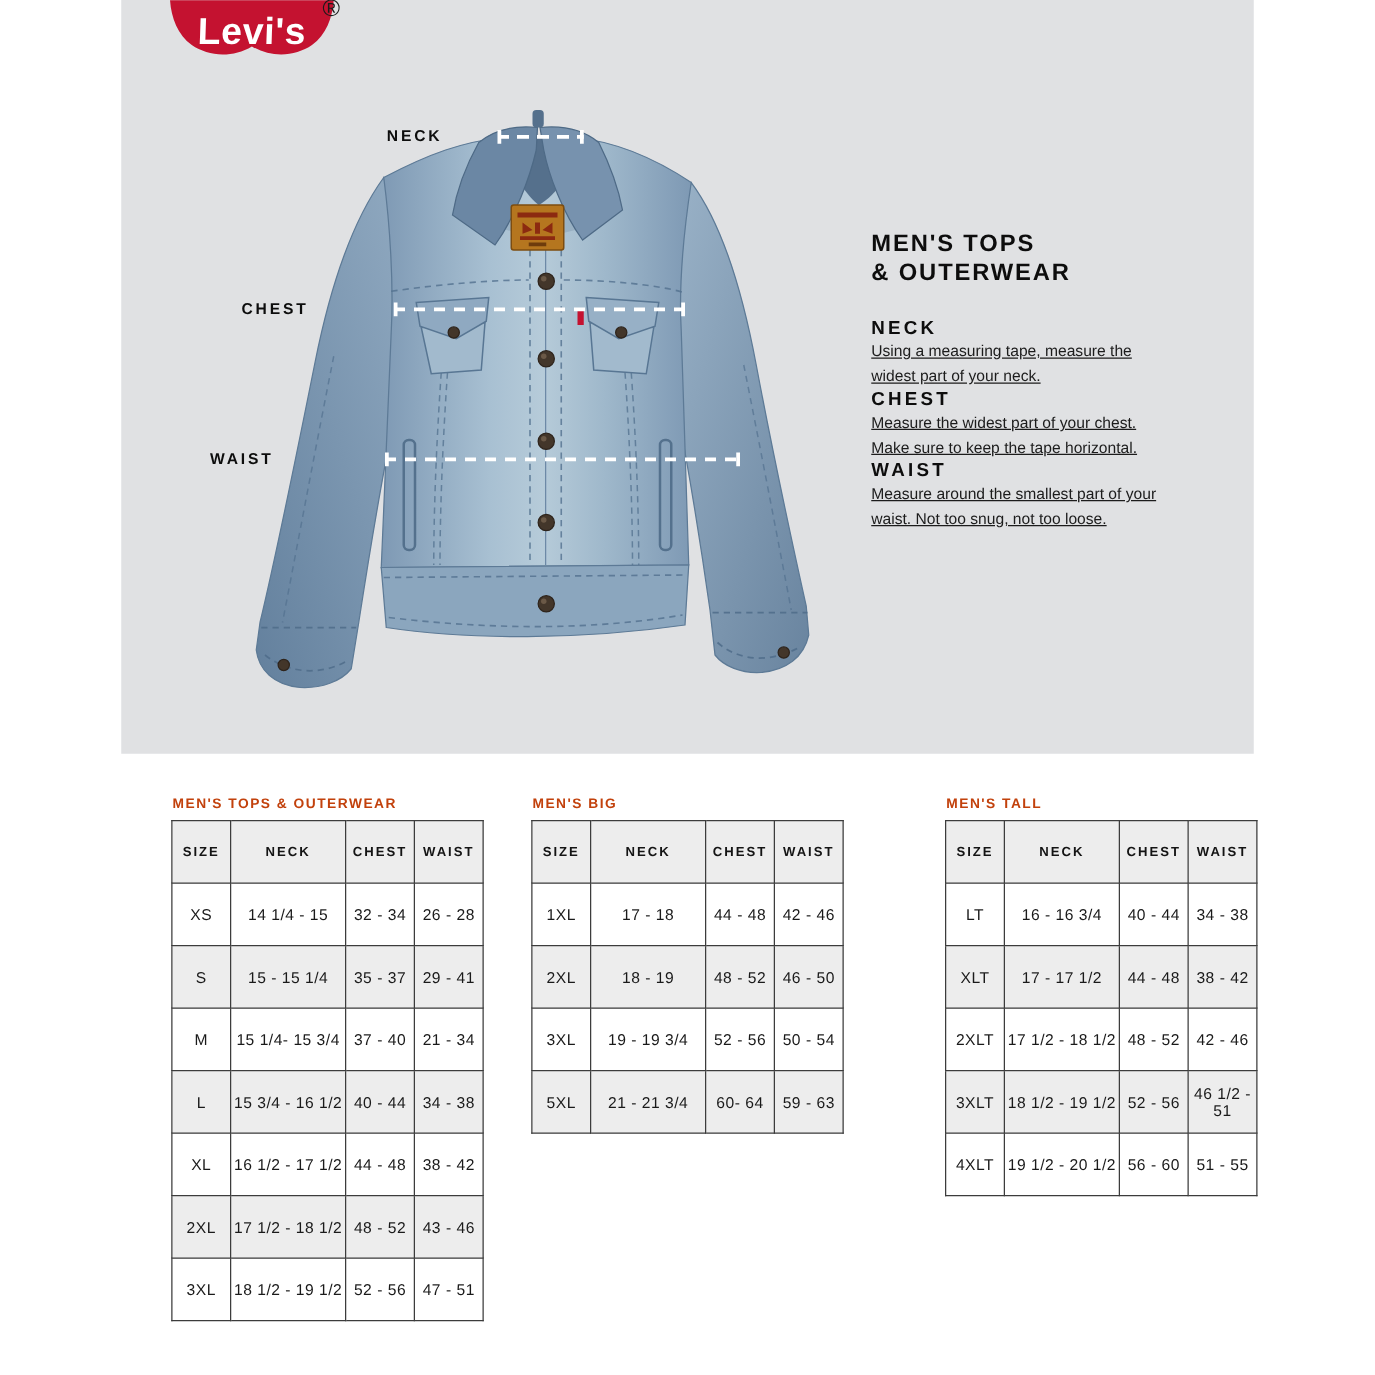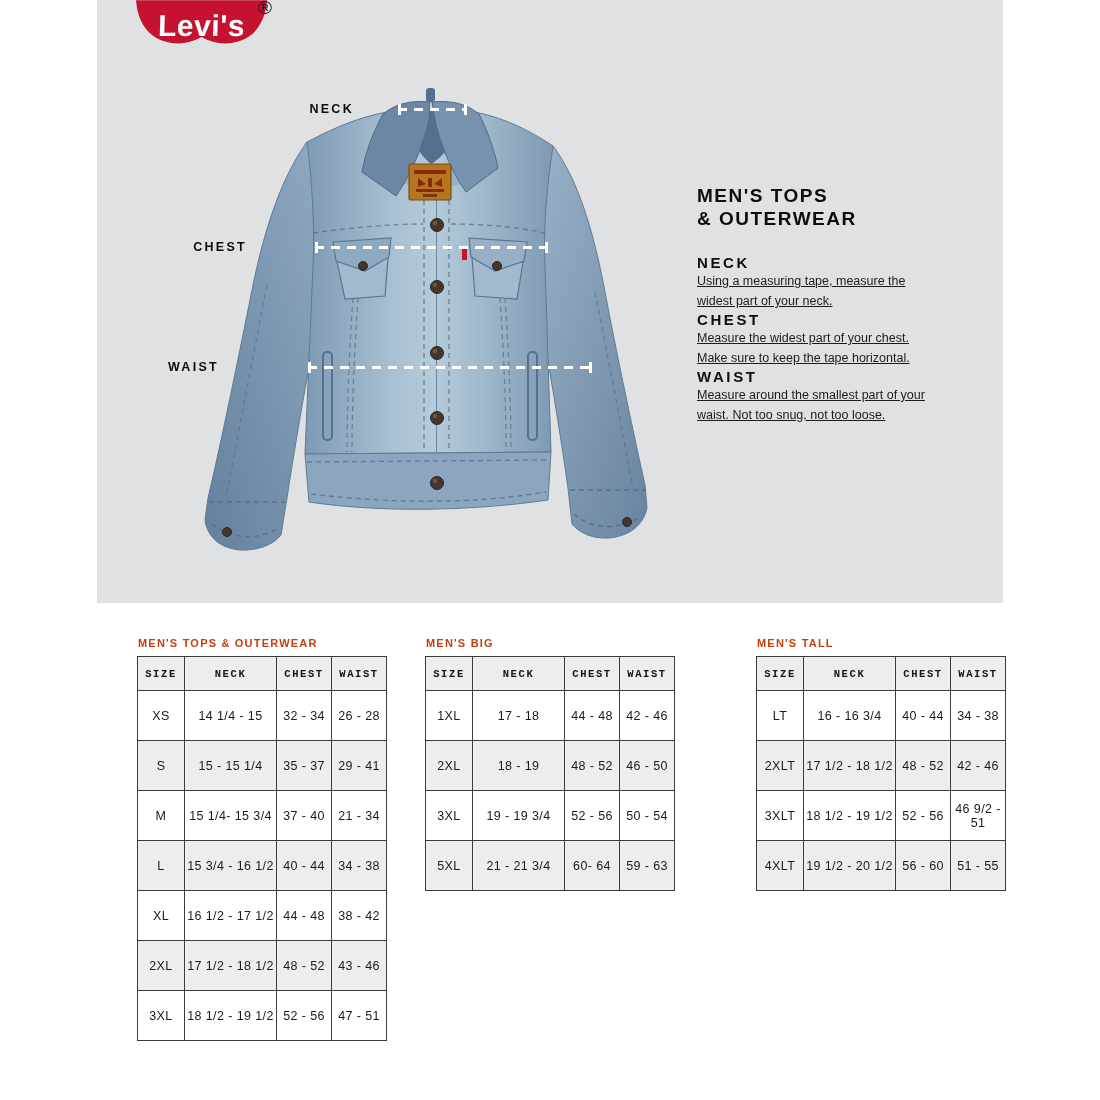--- a/index.html
+++ b/index.html
@@ -74,21 +74,21 @@
   .chart-3 { left:713px;margin-left:43px; }
   .chart h3 {
     margin:0 0 7px 1px; font-size:11px; font-weight:bold; letter-spacing:1.2px;
     color:#c2410c; white-space:nowrap;
   }
   table.size-table { border-collapse:collapse; table-layout:fixed; background:#fff; }
   table.size-table th, table.size-table td {
     border:1px solid #3c3c3c; text-align:center; vertical-align:middle; padding:0 2px;
   }
   table.size-table th {
-    height:34px; font-size:10.5px; font-weight:bold; letter-spacing:1.6px; color:#141414;font-family:Liberation Mono, monospace;
+    height:50px; font-size:10.5px; font-weight:bold; letter-spacing:1.6px; color:#141414;
   }
   table.size-table td { height:50px; font-size:12.5px; letter-spacing:0.4px; color:#1a1a1a; }
   table.size-table tr:nth-child(odd) { background:#ededed; }
   table.size-table th:nth-child(1), table.size-table td:nth-child(1) { width:47px; }
   table.size-table th:nth-child(2), table.size-table td:nth-child(2) { width:92px; }
   table.size-table th:nth-child(3), table.size-table td:nth-child(3) { width:55px; }
   table.size-table th:nth-child(4), table.size-table td:nth-child(4) { width:55px; }
 </style>
 </head>
 <body>
@@ -321,30 +321,36 @@
             <th>CHEST</th>
             <th>WAIST</th>
           </tr>
           <tr>
             <td>LT</td>
             <td>16 - 16 3/4</td>
             <td>40 - 44</td>
             <td>34 - 38</td>
           </tr>
           <tr>
+            <td>XLT</td>
+            <td>17 - 17 1/2</td>
+            <td>44 - 48</td>
+            <td>38 - 42</td>
+          </tr>
+          <tr>
             <td>2XLT</td>
             <td>17 1/2 - 18 1/2</td>
             <td>48 - 52</td>
             <td>42 - 46</td>
           </tr>
           <tr>
             <td>3XLT</td>
             <td>18 1/2 - 19 1/2</td>
             <td>52 - 56</td>
-            <td>46 9/2 - 51</td>
+            <td>46 1/2 - 51</td>
           </tr>
           <tr>
             <td>4XLT</td>
             <td>19 1/2 - 20 1/2</td>
             <td>56 - 60</td>
             <td>51 - 55</td>
           </tr>
         </tbody>
       </table>
     </div>

